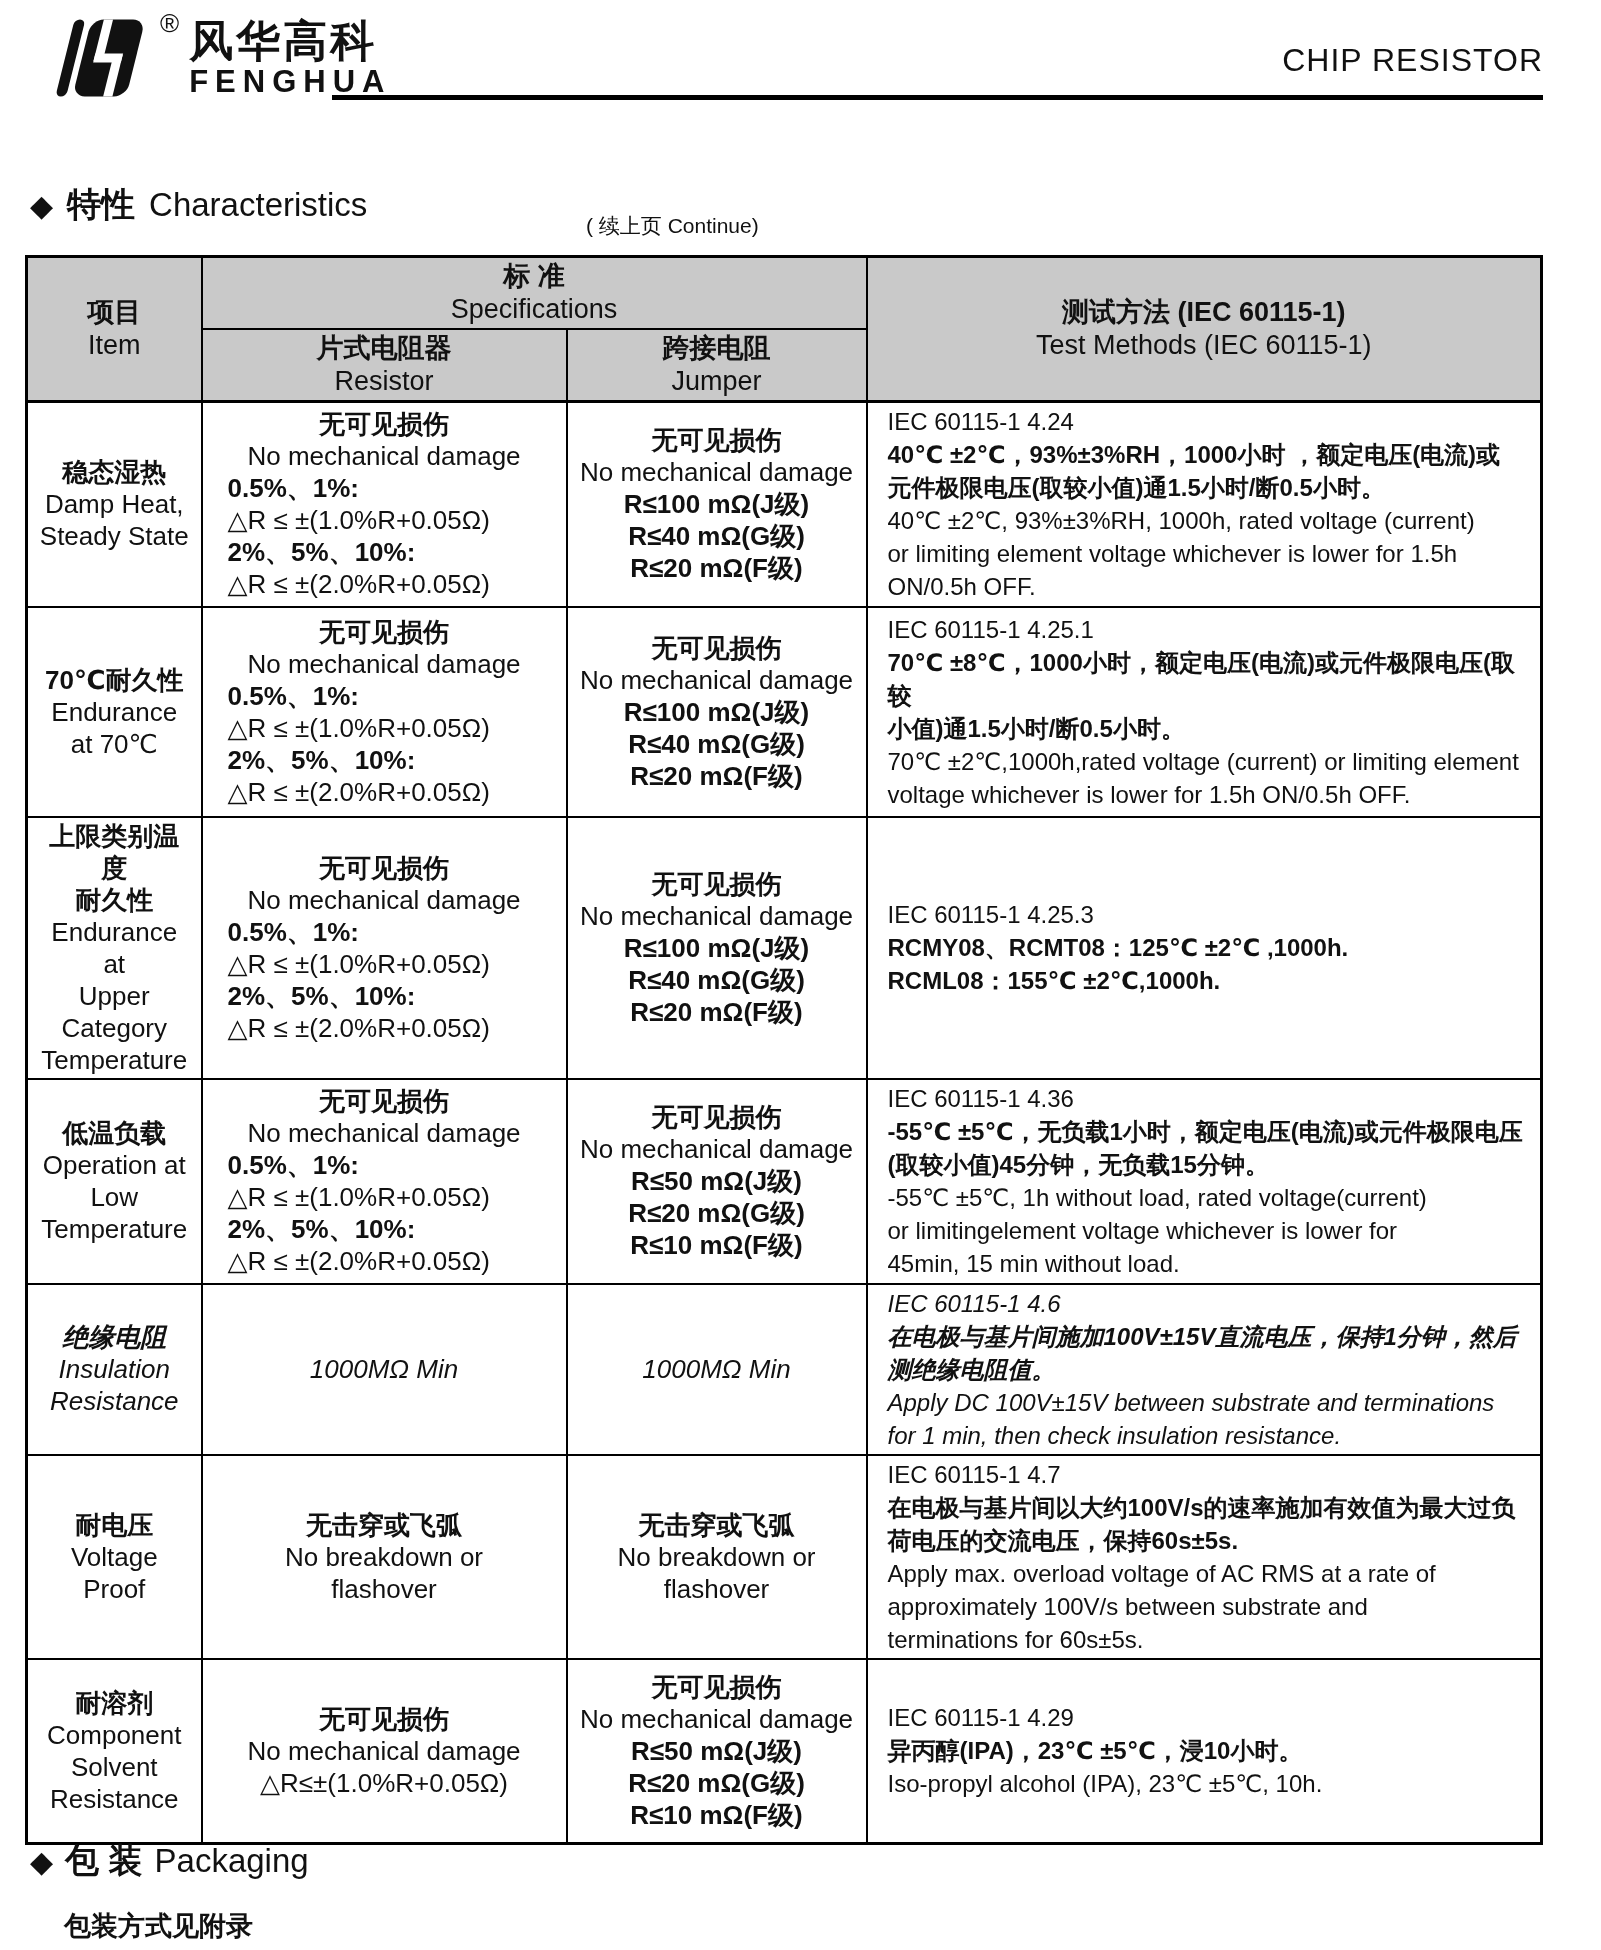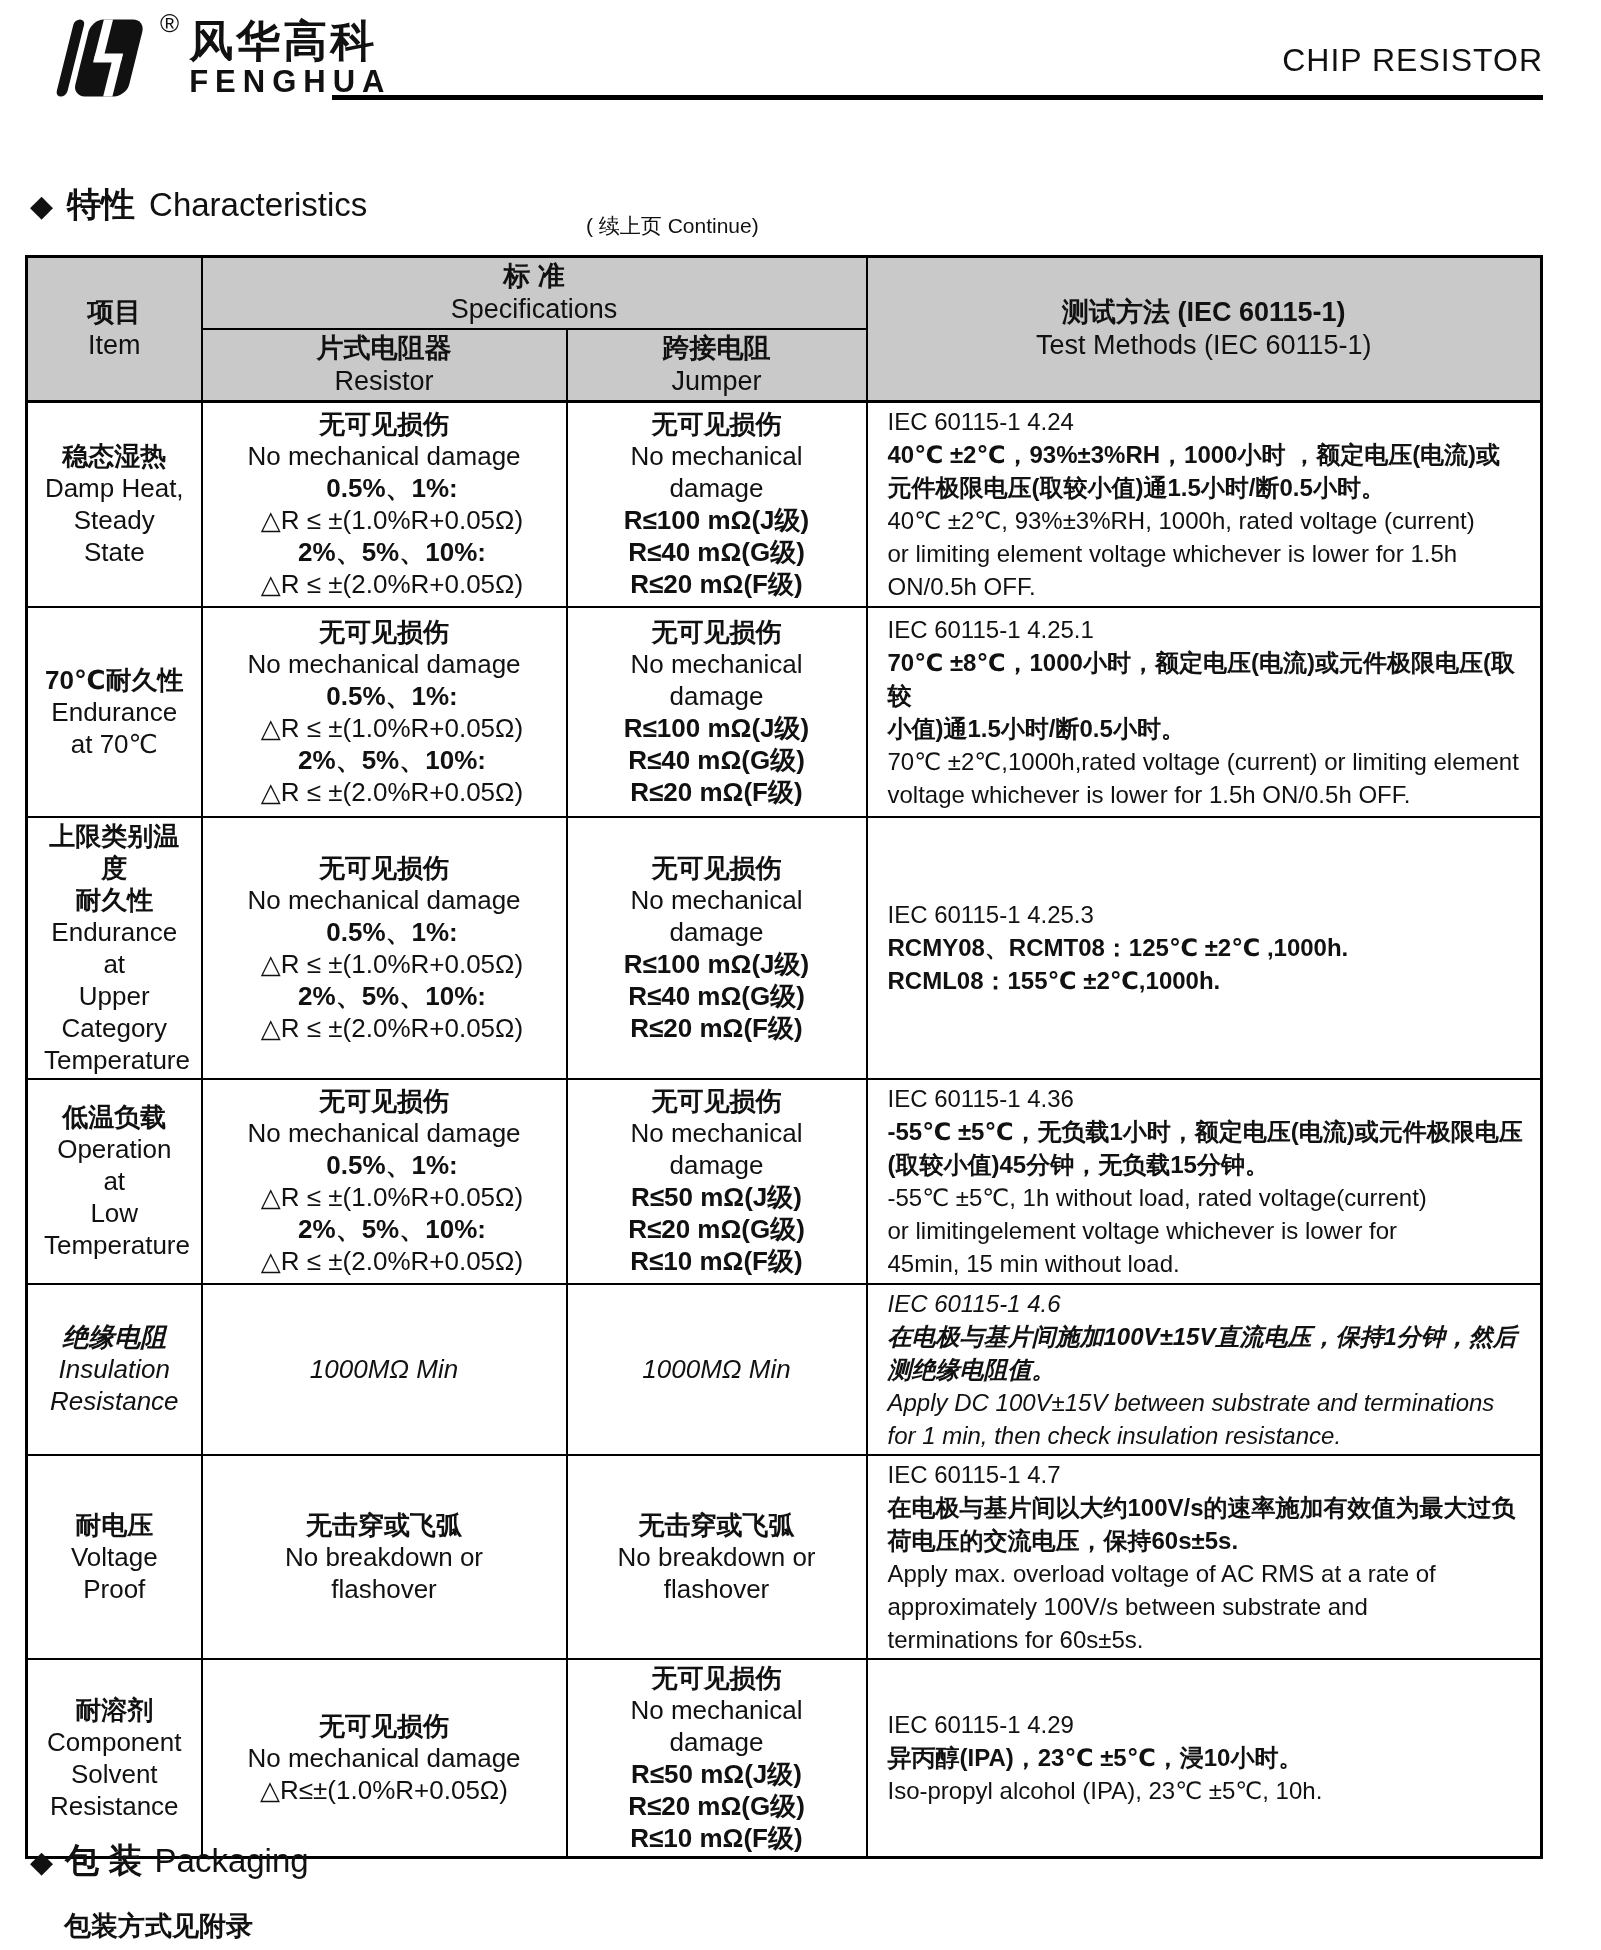--- a/index.html
+++ b/index.html
@@ -27,39 +27,39 @@
   .section-title .t-cn { font-size:34px; font-weight:bold; }
   .section-title .t-en { font-size:33px; }
   .continue-note { position:absolute; left:586px; top:212px; font-size:21px; }
 
   
   table.char-table {
     position:absolute; left:25px; top:255px; width:1515px;
     border-collapse:collapse; table-layout:fixed;
     border:3px solid #000;
   }
-  .char-table th, .char-table td { border:2px solid #000; vertical-align:middle; padding:2px 16px; }
+  .char-table th, .char-table td { border:2px solid #000; vertical-align:middle; padding:2px 9px; }
   .char-table thead th { background:#c9c9c9; font-weight:normal; }
   .char-table thead { border-bottom:3px solid #000; }
   .char-table thead tr:nth-child(1) th { height:70px; }
   .char-table thead tr:nth-child(2) th { height:70px; }
   .hln { text-align:center; font-size:27px; line-height:33px; }
 
   tbody tr:nth-child(1) td { height:205px; }
   tbody tr:nth-child(2) td { height:210px; }
   tbody tr:nth-child(3) td { height:195px; }
   tbody tr:nth-child(4) td { height:205px; }
   tbody tr:nth-child(5) td { height:166px;font-style:italic; }
   tbody tr:nth-child(6) td { height:189px; }
   tbody tr:nth-child(7) td { height:185px; }
 
   .ln { font-size:26px; line-height:32px; }
   td.c-item { text-align:center; }
   td.c-res .ctr, td.c-jmp .ctr { text-align:center; }
-  td.c-res .lft { text-align:center; padding-left:16px; }
+  td.c-res .lft { text-align:left; padding-left:16px; }
   td.c-test { text-align:left; padding-left:20px; padding-right:8px; }
   td.c-test .ln { font-size:24px; line-height:33px; }
 
   
   .pack-title { position:absolute; left:30px; top:1838px; display:flex; align-items:center; gap:12px; }
   .pack-title .diamond { font-size:30px; }
   .pack-title .t-cn { font-size:34px; font-weight:bold; }
   .pack-title .t-en { font-size:33px; }
   .pack-note { position:absolute; left:64px; top:1908px; display:flex; gap:48px; }
   .pack-note .n-cn { font-size:27px; font-weight:bold; }

